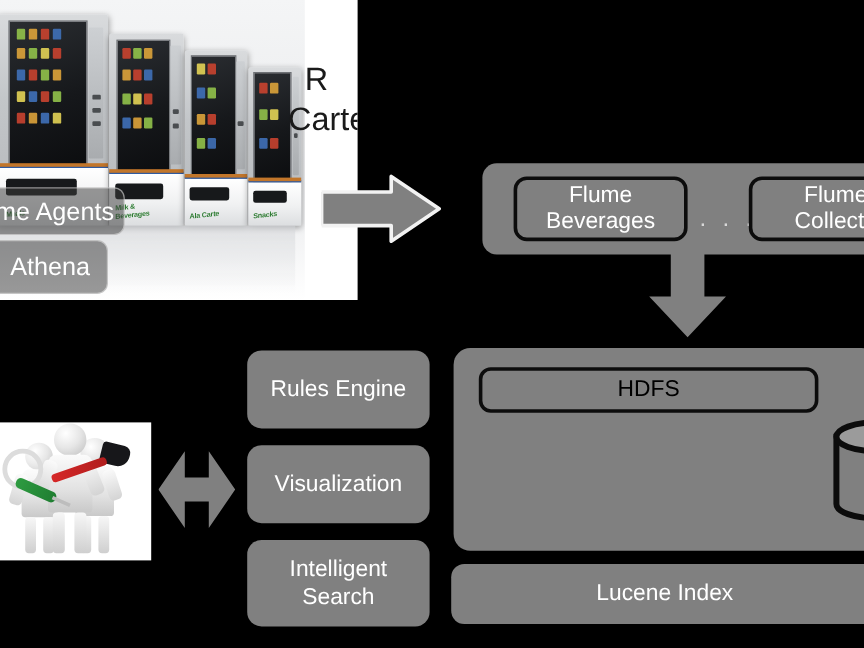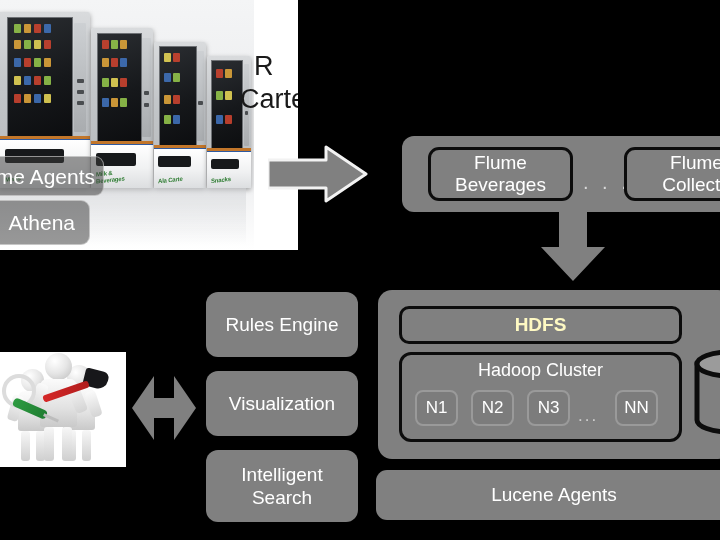--- a/index.html
+++ b/index.html
@@ -366,26 +366,25 @@
   .hdfs-box {
     position: absolute;
     left: 21px;
     top: 16px;
     width: 283px;
     height: 38px;
     background: #808080;
     border: 3px solid #0c0c0c;
     border-radius: 10px;
     box-sizing: border-box;
-    color: #fef9c3;
+    color: #000000;
     font-size: 19px;
     display: flex;
     align-items: center;
     justify-content: center;
-    font-weight: bold;
   }
   .cluster-box {
     position: absolute;
     left: 21px;
     top: 62px;
     width: 283px;
     height: 90px;
     background: #808080;
     border: 3px solid #0c0c0c;
     border-radius: 12px;
@@ -663,47 +662,31 @@
   <div class="svc-box" id="svc-visual">
     <span>Visualization</span>
   </div>
 
   <div class="main-box">
 
     <div class="hdfs-box">
       <span>HDFS</span>
     </div>
 
-    <div class="cluster-box">
-      <div class="cluster-title">Hadoop Cluster</div>
-      <div class="node" id="node-1">
-        <span>N1</span>
-      </div>
-      <div class="node" id="node-2">
-        <span>N2</span>
-      </div>
-      <div class="node" id="node-3">
-        <span>N3</span>
-      </div>
-      <div class="node-dots">...</div>
-      <div class="node" id="node-n">
-        <span>NN</span>
-      </div>
-    </div>
 
     <div class="db-label">
       <br>
       
     </div>
 
     <div class="db-cylinder">
       <svg width="74" height="84" viewBox="0 0 74 84" xmlns="http://www.w3.org/2000/svg">
         <path d="M4,14 L4,70 A33,12 0 0 0 70,70 L70,14 Z" fill="#808080" stroke="#0c0c0c" stroke-width="5"></path>
         <ellipse cx="37" cy="14" rx="33" ry="12" fill="#9b9b9b" stroke="#0c0c0c" stroke-width="5"></ellipse>
       </svg>
     </div>
   </div>
 
   <div class="lucene-box">
-    <span>Lucene Agents</span>
+    <span>Lucene Index</span>
   </div>
 
 </div>
 
 </body></html>

